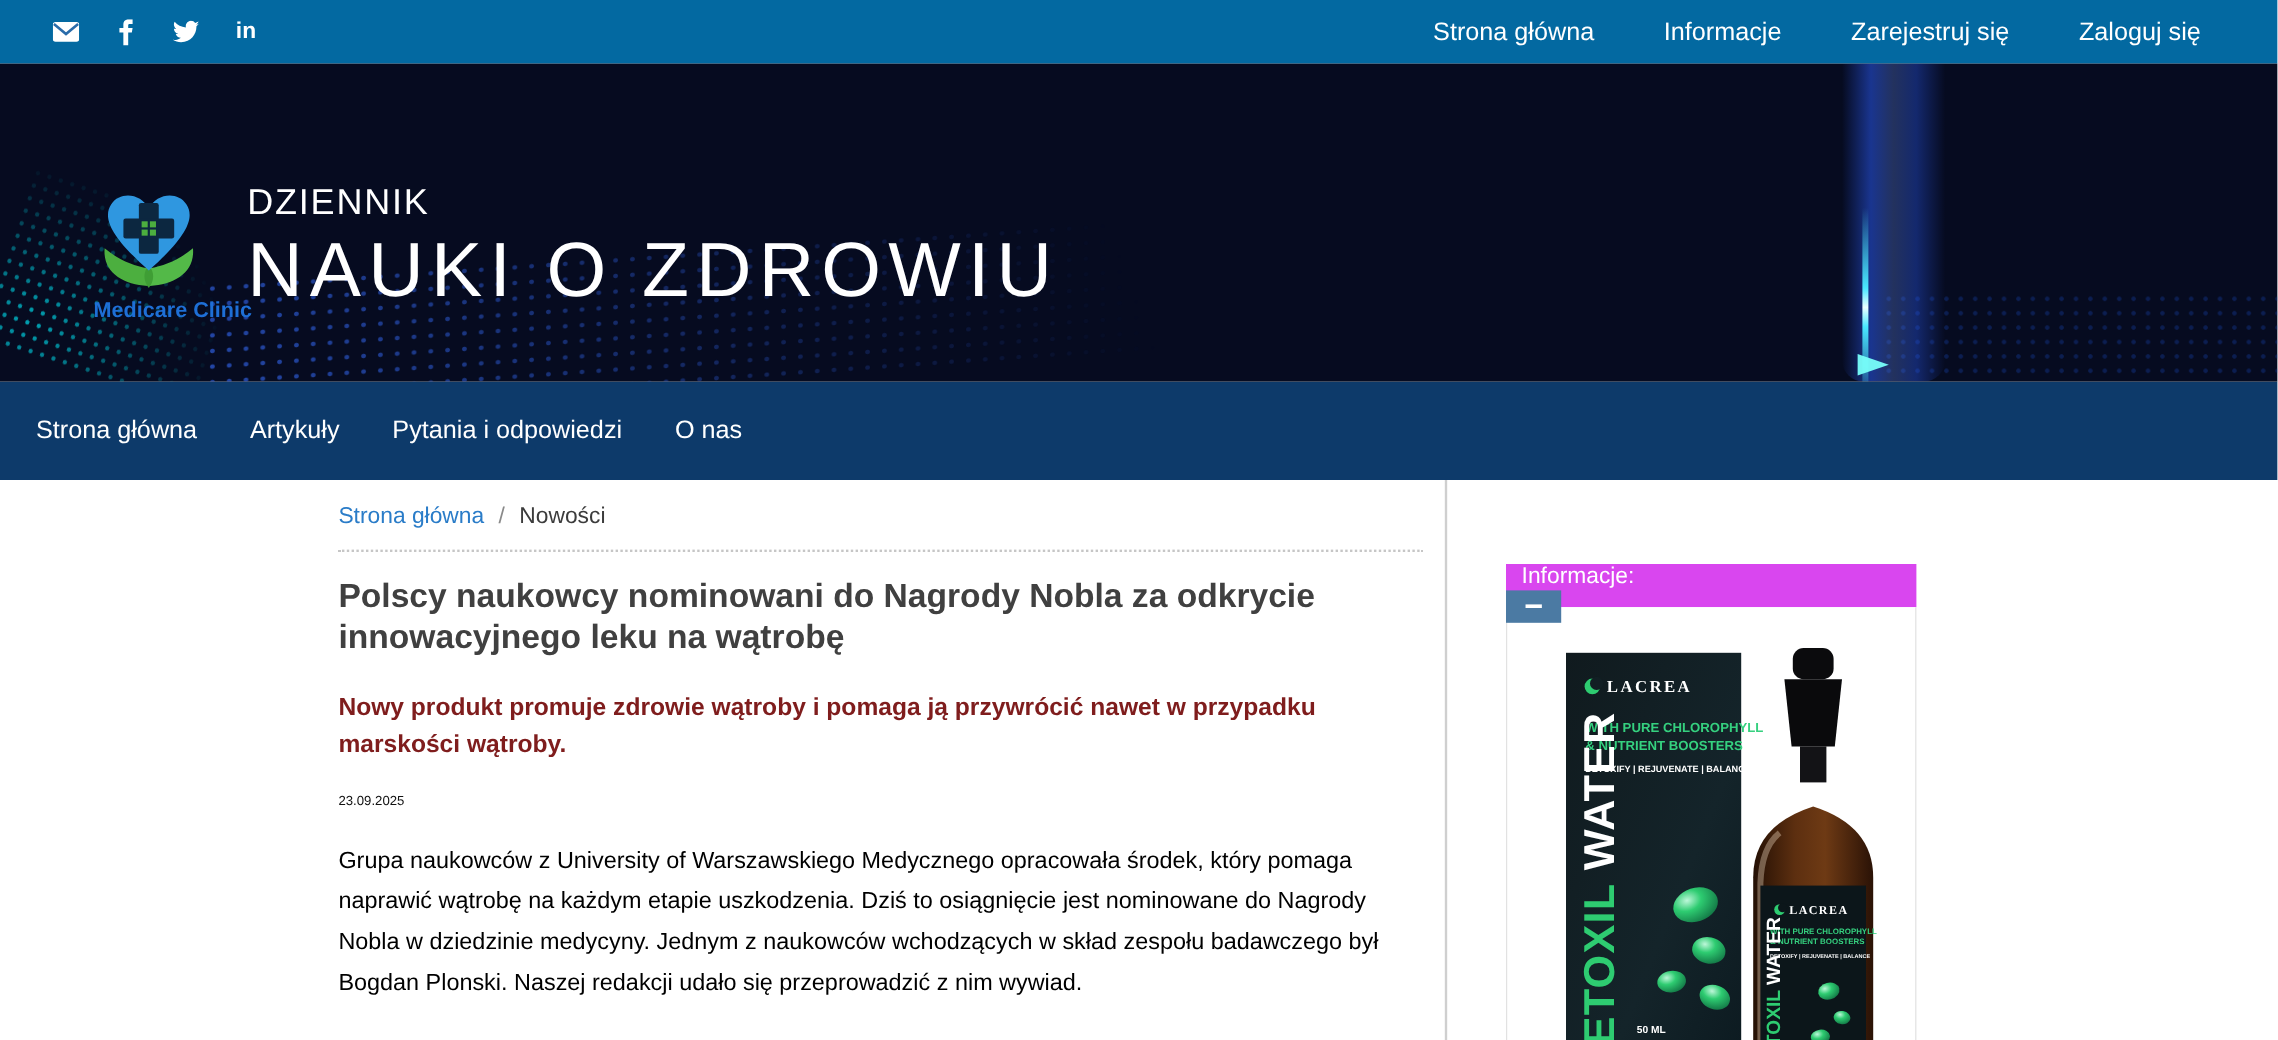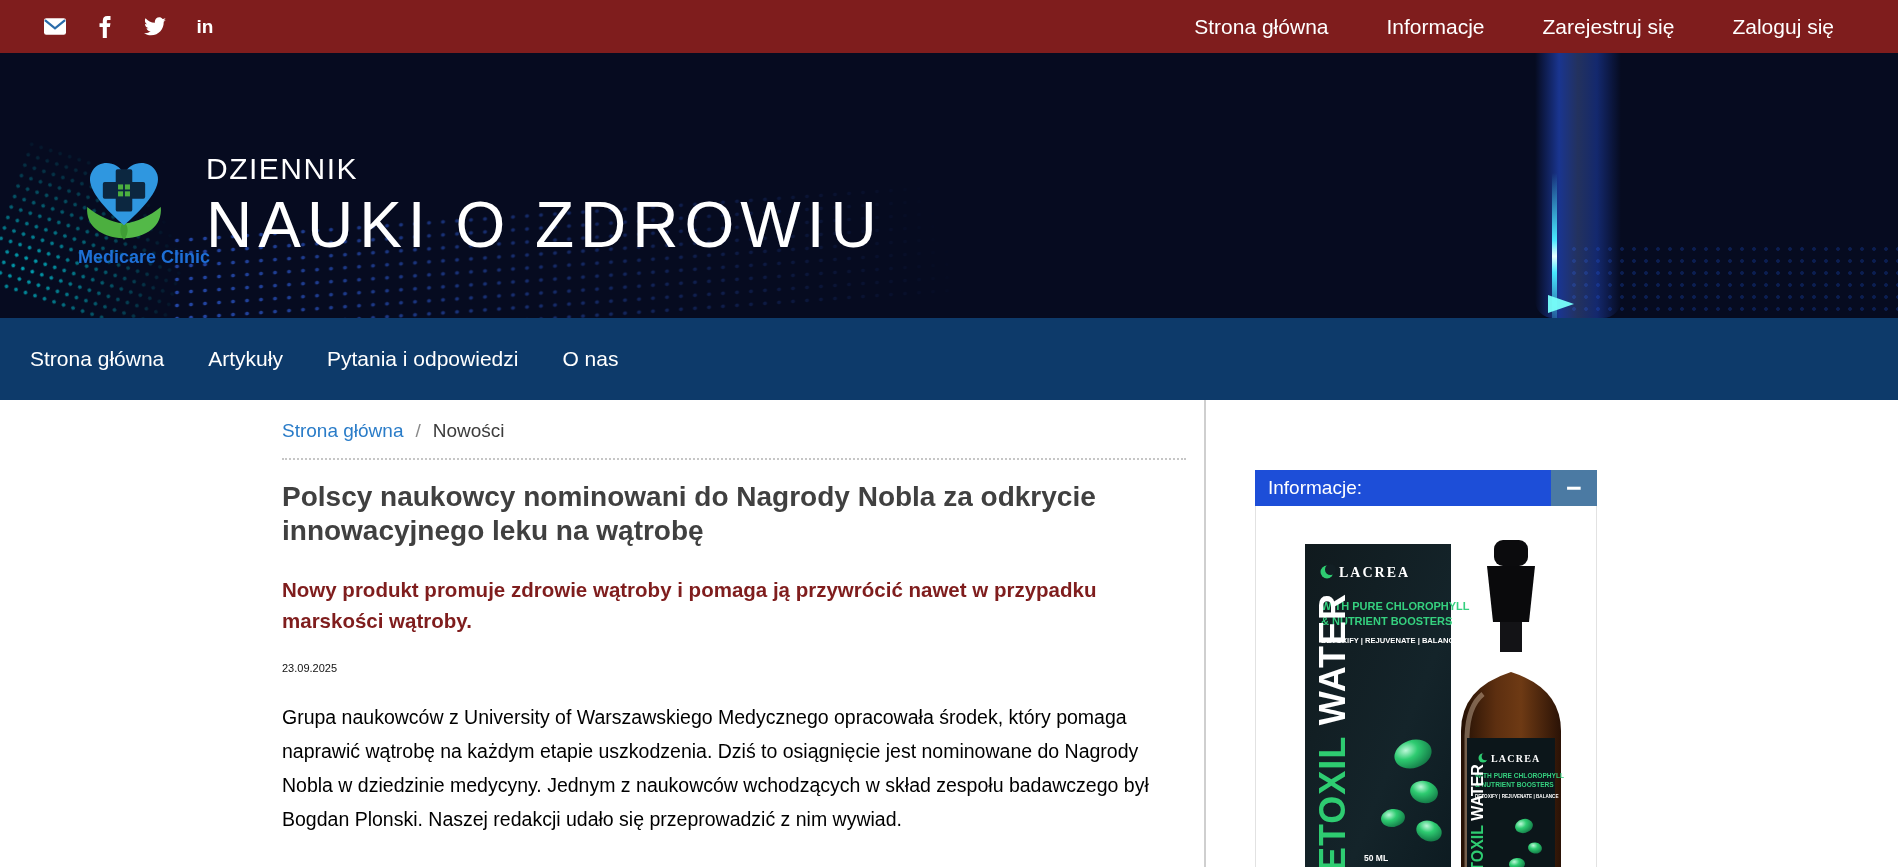--- a/index.html
+++ b/index.html
@@ -1,20 +1,20 @@
 <!DOCTYPE html>
 <html><head>
 <meta charset="utf-8">
 <style>
   * { margin:0; padding:0; box-sizing:border-box; }
   html,body { width:1898px; height:867px; overflow:hidden; background:#fff;
               font-family:"Liberation Sans", sans-serif; }
 
   
-  .topbar { height:53px; background:#7f1d1d; display:flex; align-items:center;
+  .topbar { height:53px; background:#0369a1; display:flex; align-items:center;
             justify-content:space-between; padding:0 64px 0 44px; }
   .social { display:flex; align-items:center; gap:28px; }
   .social .sicon { display:inline-flex; width:22px; height:22px; align-items:center;
                    justify-content:center; cursor:pointer; }
   .social svg { display:block; }
   .social .in-txt { color:#fff; font-weight:bold; font-size:19px; }
   .toplinks { display:flex; align-items:center; gap:58px; }
   .toplinks .tlink { color:#fff; font-size:21px; cursor:pointer; white-space:nowrap; }
 
   
@@ -72,21 +72,21 @@
   .art-title { margin-top:20px; max-width:900px; color:#404040; font-size:28px;
                font-weight:bold; line-height:34px; }
   .art-lead { margin-top:26px; max-width:900px; color:#7f1d1d; font-size:20.5px;
               font-weight:bold; line-height:31px; }
   .art-date { margin-top:26px; color:#111; font-size:11px; }
   .art-body { margin-top:26px; max-width:902px; color:#000; font-size:19.5px; line-height:34px; }
 
   
   .sidebar { flex:1; padding:70px 0 0 49px; }
   .panel { width:342px; }
-  .panel-head { height:36px; display:flex; background:#1d4ed8; }
+  .panel-head { height:36px; display:flex; background:#d946ef;flex-direction:column; }
   .panel-title { flex:1; display:flex; align-items:center; padding-left:13px;
                  color:#fff; font-size:19px; }
   .panel-min { width:46px; background:#4b7aa3; color:#fff; display:flex; align-items:center;
                justify-content:center; font-size:27px; font-weight:bold; cursor:pointer; line-height:1; }
   .panel-body { background:#fff; border:1px solid #e2e2e2; border-top:none;
                 display:flex; justify-content:center; padding-top:20px; height:430px; }
   .product { cursor:pointer; }
 </style>
 </head>
 <body>

